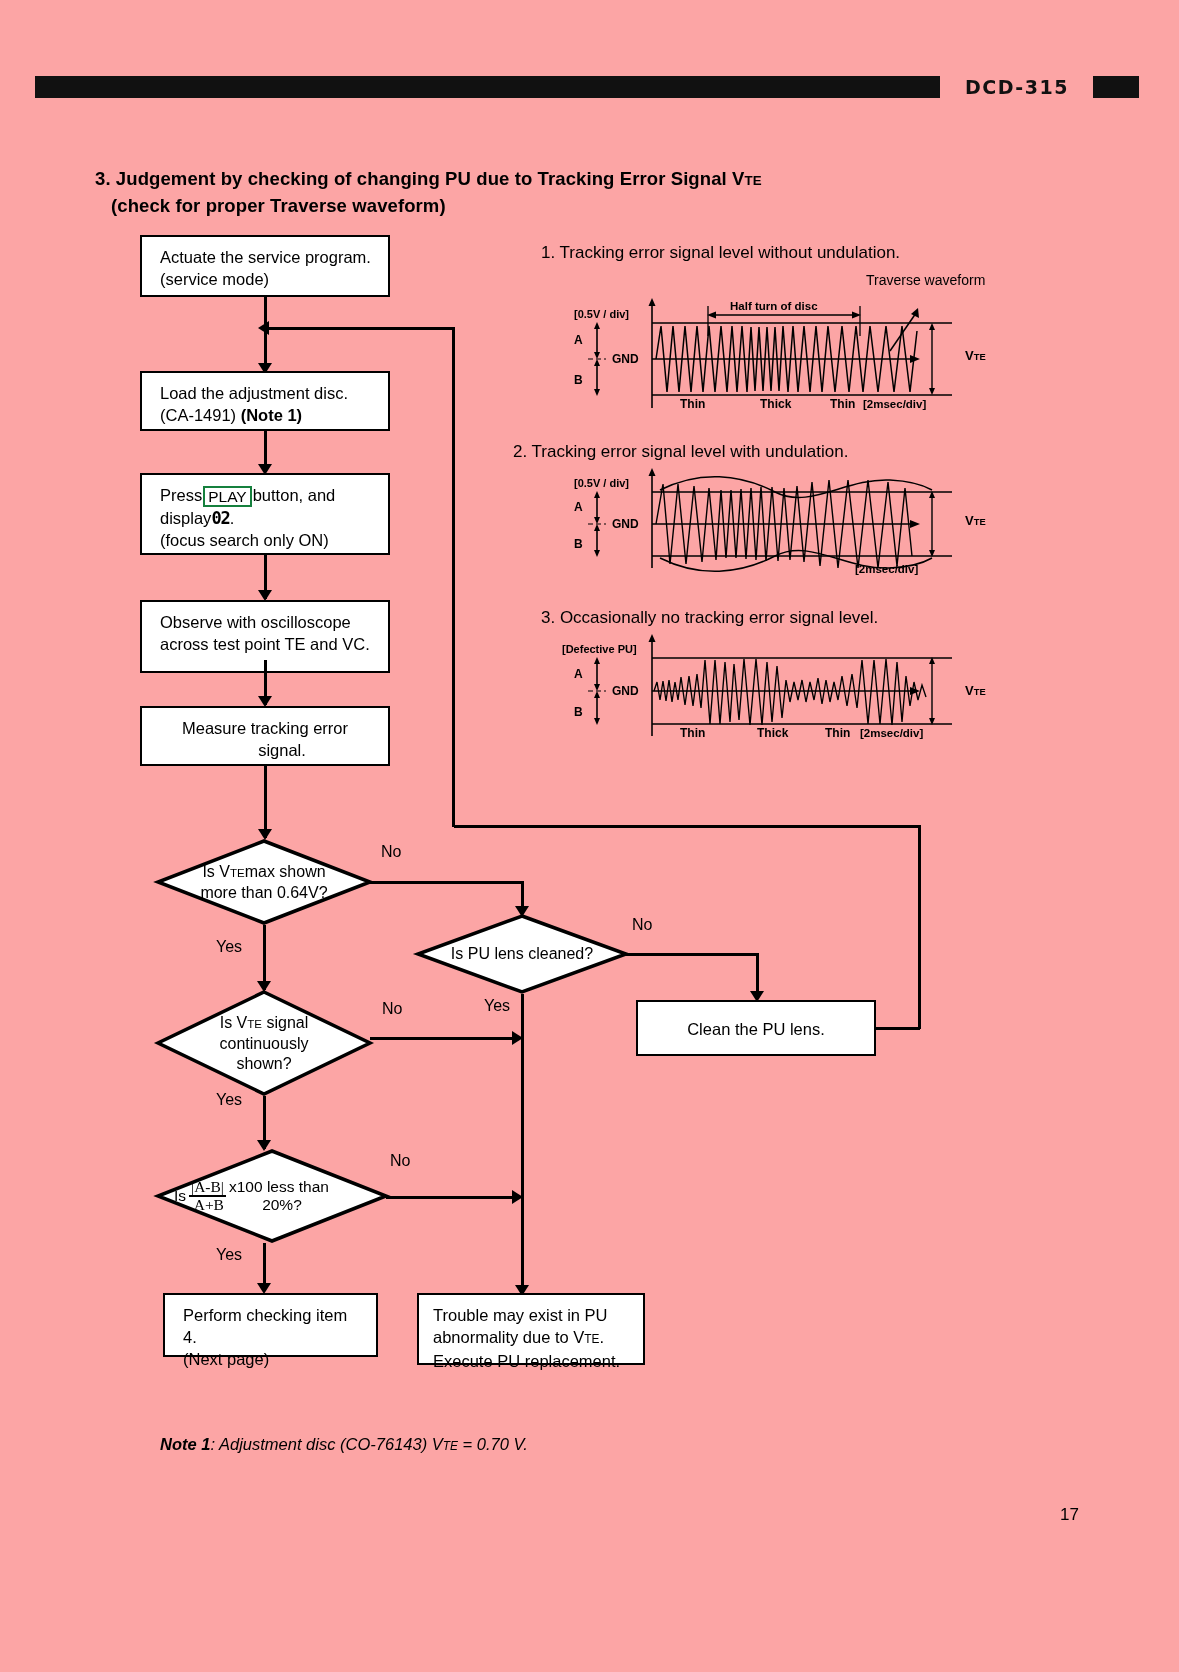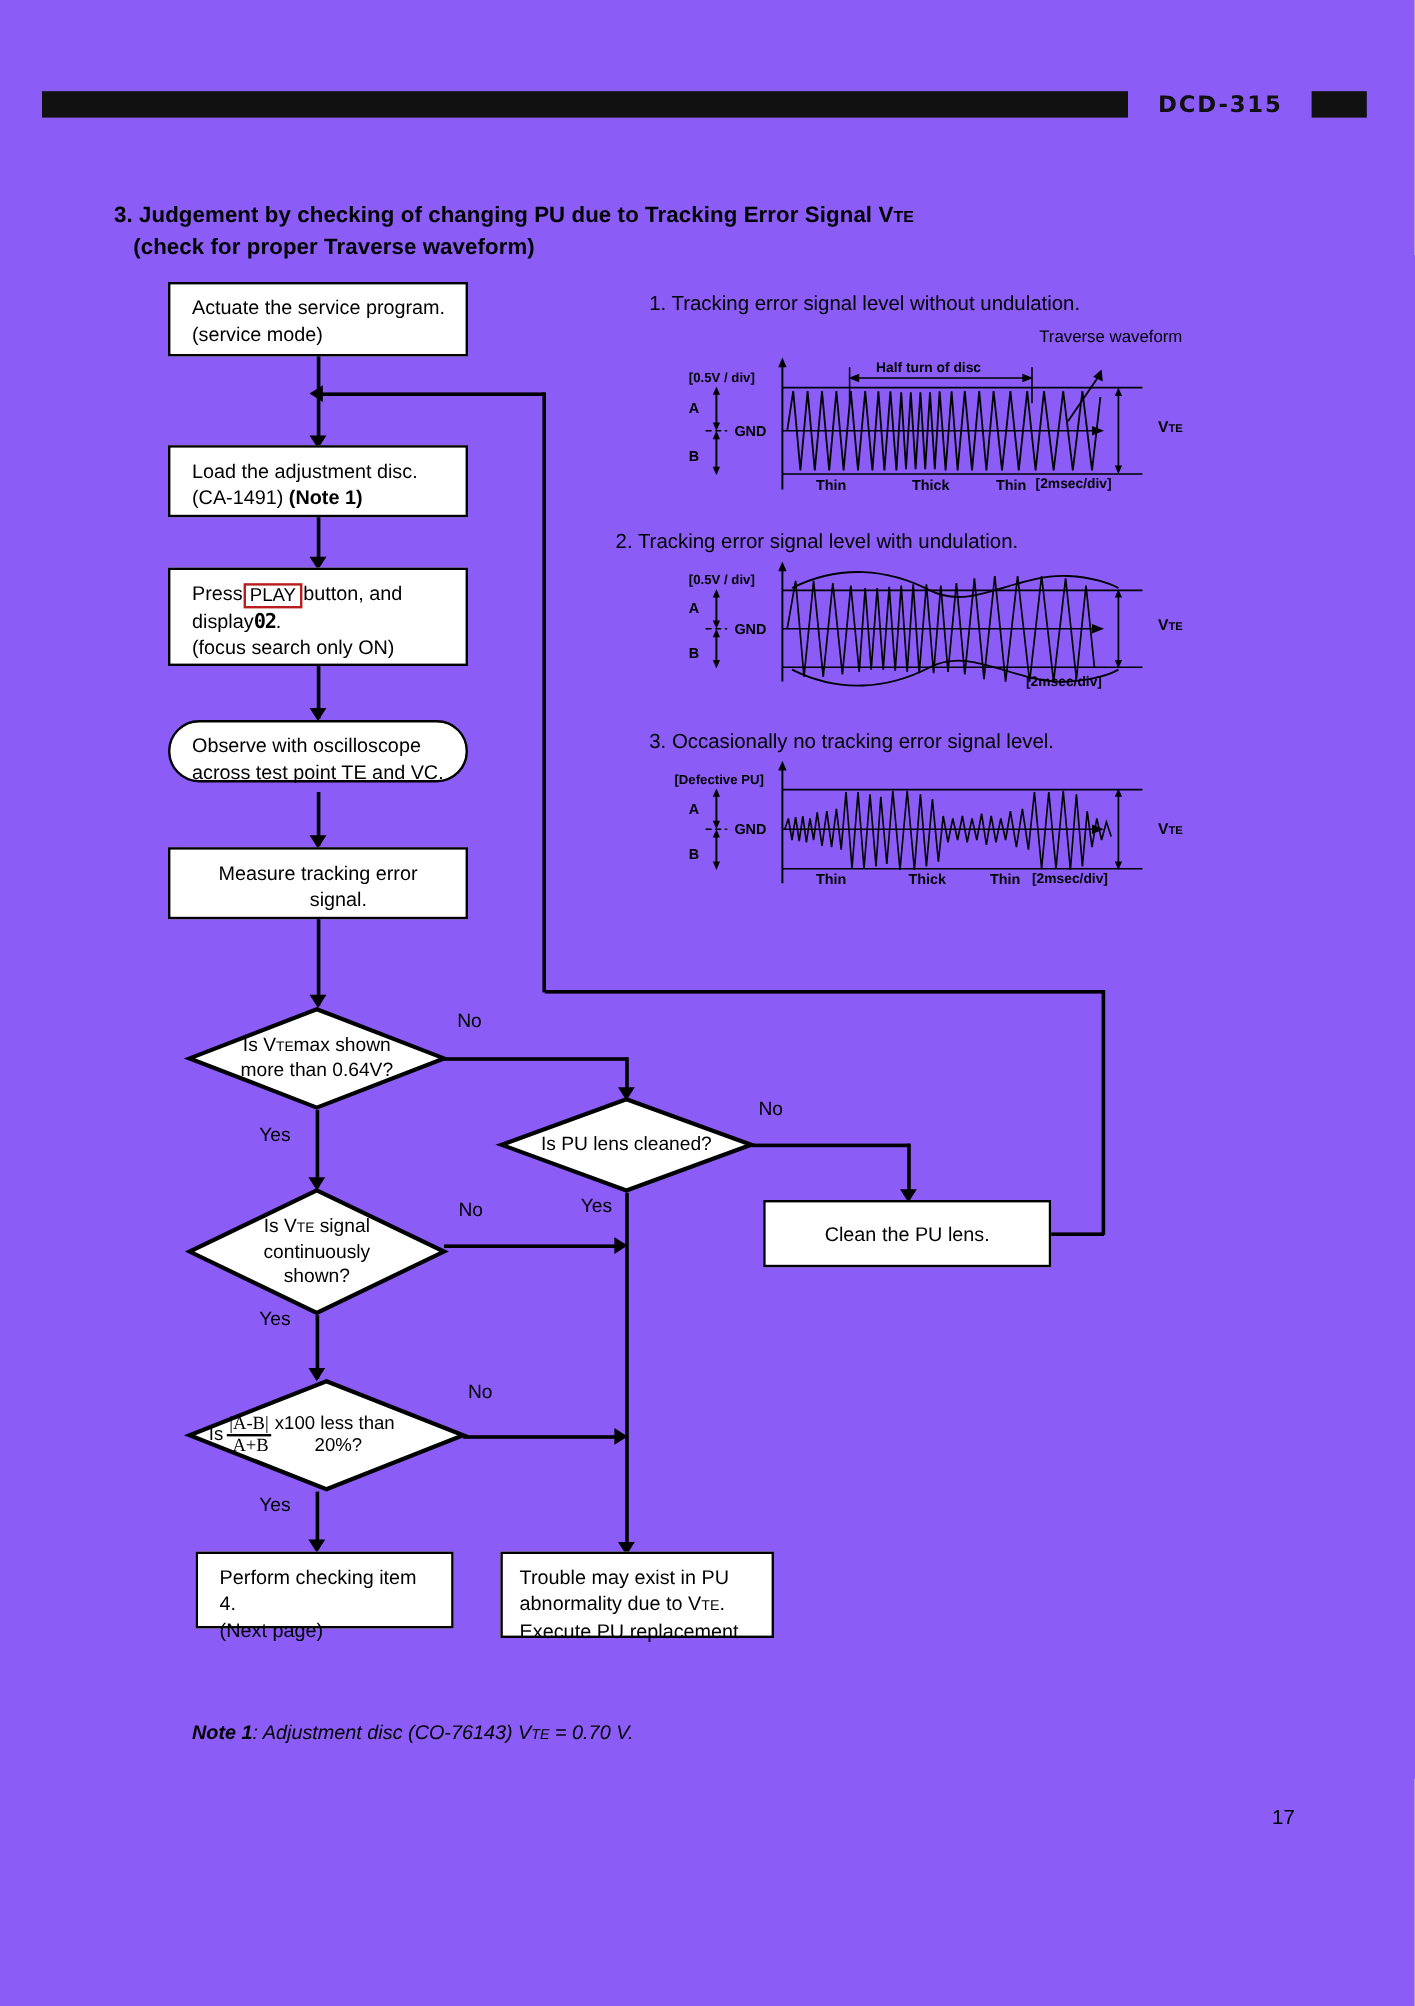--- a/index.html
+++ b/index.html
@@ -8,21 +8,21 @@
     background: #ffffff;
   }
   body {
     font-family: "Liberation Sans", sans-serif;
     color: #000000;
   }
   #page {
     position: relative;
     width: 1179px;
     height: 1672px;
-    background: #8b5cf6;
+    background: #fca5a5;
     overflow: hidden;
   }
 
   
   .header-band {
     position: absolute;
     left: 35px;
     top: 76px;
     width: 1068px;
     height: 22px;
@@ -117,21 +117,21 @@
     border-bottom: 7px solid transparent;
     border-left: 11px solid #000;
   }
   .edge-label {
     position: absolute;
     font-size: 16px;
   }
 
   .keycap {
     display: inline-block;
-    border: 2px solid #b91c1c;
+    border: 2px solid #15803d;
     padding: 0 3px;
     line-height: 17px;
     font-size: 15.5px;
     margin: 0 1px;
     vertical-align: -1px;
   }
   .seg {
     font-family: "DejaVu Sans Mono", monospace;
     font-weight: bold;
     font-size: 17px;
@@ -197,21 +197,21 @@
 
   <div class="pbox" style="left:140px; top:473px; width:250px; height:82px;">
     <div><span>Press</span><span class="keycap">PLAY</span><span>button, and</span></div>
     <div><span>display</span><span class="seg">02</span><span>.</span></div>
     <div>(focus search only ON)</div>
   </div>
 
   <div class="vline" style="left:264px; top:555px; height:44px;"></div>
   <div class="arrow-d" style="left:258px; top:590px;"></div>
 
-  <div class="pbox" style="left:140px; top:600px; width:250px; height:52px;border-radius:28px;">
+  <div class="pbox" style="left:140px; top:600px; width:250px; height:73px;">
     <div>Observe with oscilloscope</div>
     <div>across test point TE and VC.</div>
   </div>
 
   <div class="vline" style="left:264px; top:660px; height:45px;"></div>
   <div class="arrow-d" style="left:258px; top:696px;"></div>
 
   <div class="pbox center" style="left:140px; top:706px; width:250px; height:60px;">
     <div>Measure tracking error</div>
     <div style="text-align:center; padding-left:34px;">signal.</div>

